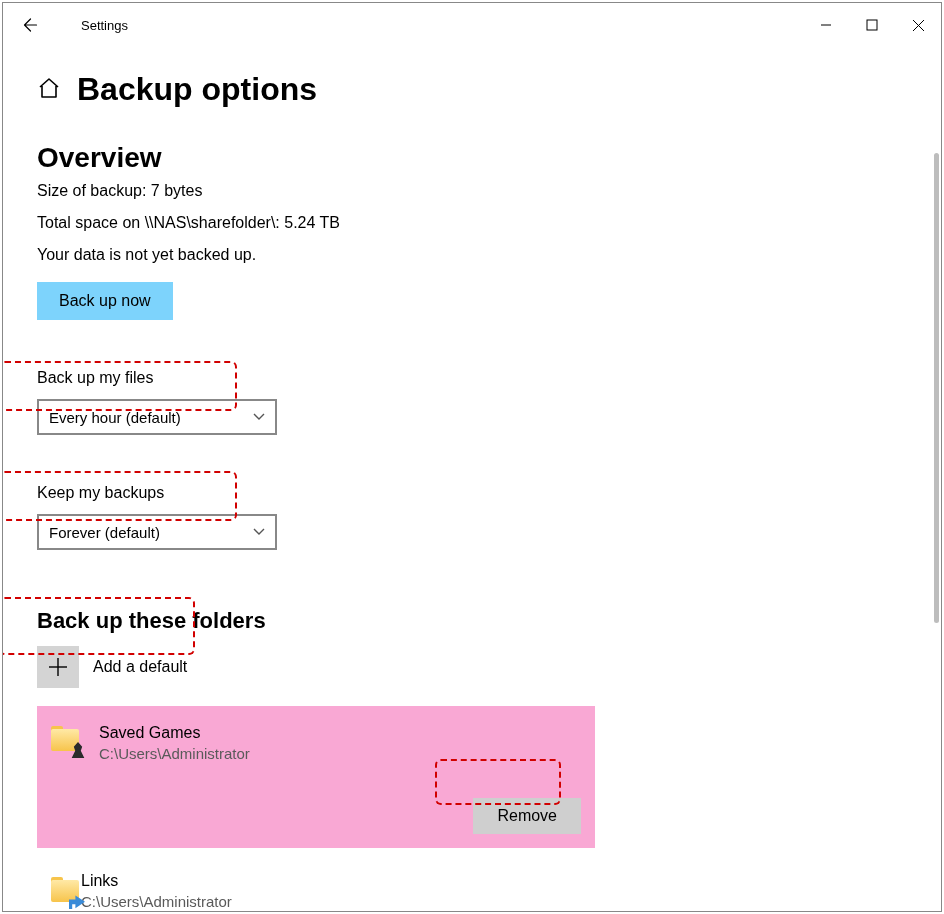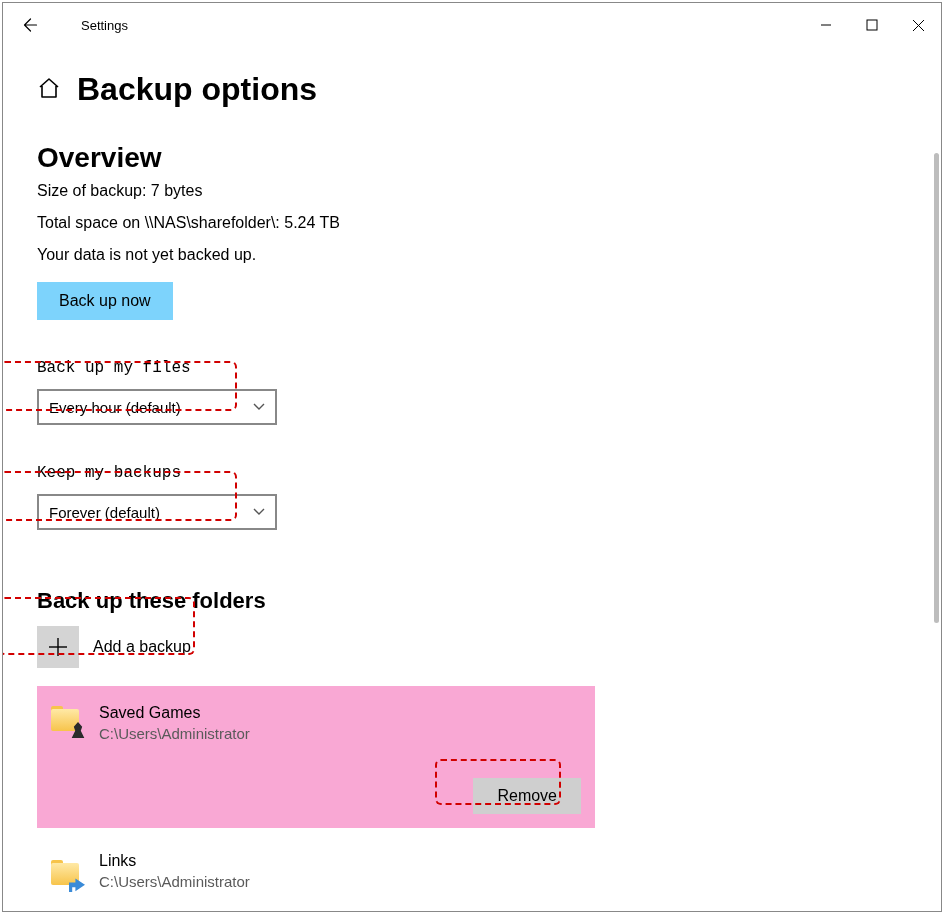--- a/index.html
+++ b/index.html
@@ -82,22 +82,21 @@
     background:#7dd3fc;
     border:none;
     font-size:16px;
     padding:10px 22px;
     margin-top:18px;
     cursor:pointer;
     font-family:inherit;
   }
   .field-label {
     font-size:16px;
-    margin-top:39px;
-    font-family:Liberation Mono, monospace;
+    margin-top:49px;
   }
   .dropdown {
     margin-top:12px;
     width:240px;
     height:36px;
     border:2px solid #888;
     display:flex;
     align-items:center;
     padding:0 10px;
     font-size:15px;
@@ -177,22 +176,21 @@
   .remove-wrap {
     display:flex;justify-content:flex-end;
     margin-top:36px;
   }
   .remove-btn {
     background:#cfcfcf;border:none;
     font-size:16px;padding:9px 24px;cursor:pointer;font-family:inherit;
   }
   .folder-row2 {
     display:flex;
-    align-items:flex-end;
-    gap:18px;
+    align-items:center;
     margin-top:24px;
     padding-left:14px;
   }
   .scrollbar {
     position:absolute;
     right:2px;
     top:150px;
     width:5px;
     height:470px;
     background:#bdbdbd;
@@ -270,21 +268,21 @@
 
     <div class="folders-title">Back up these folders</div>
 
     <div class="add-folder">
       <div class="plus-box">
         <svg width="20" height="20">
             <line x1="10" y1="1" x2="10" y2="19" stroke="#000" stroke-width="1.4"></line>
             <line x1="1" y1="10" x2="19" y2="10" stroke="#000" stroke-width="1.4"></line>
           </svg>
       </div>
-      <span class="add-label">Add a backup</span>
+      <span class="add-label">Add a default</span>
     </div>
 
     <div class="folder-card">
       <div class="folder-row">
         <div class="folder-icon">
           <div class="fi-tab"></div>
             <div class="fi-back"></div>
             <div class="fi-badge-chess"></div>
         </div>
         <div class="folder-texts">

